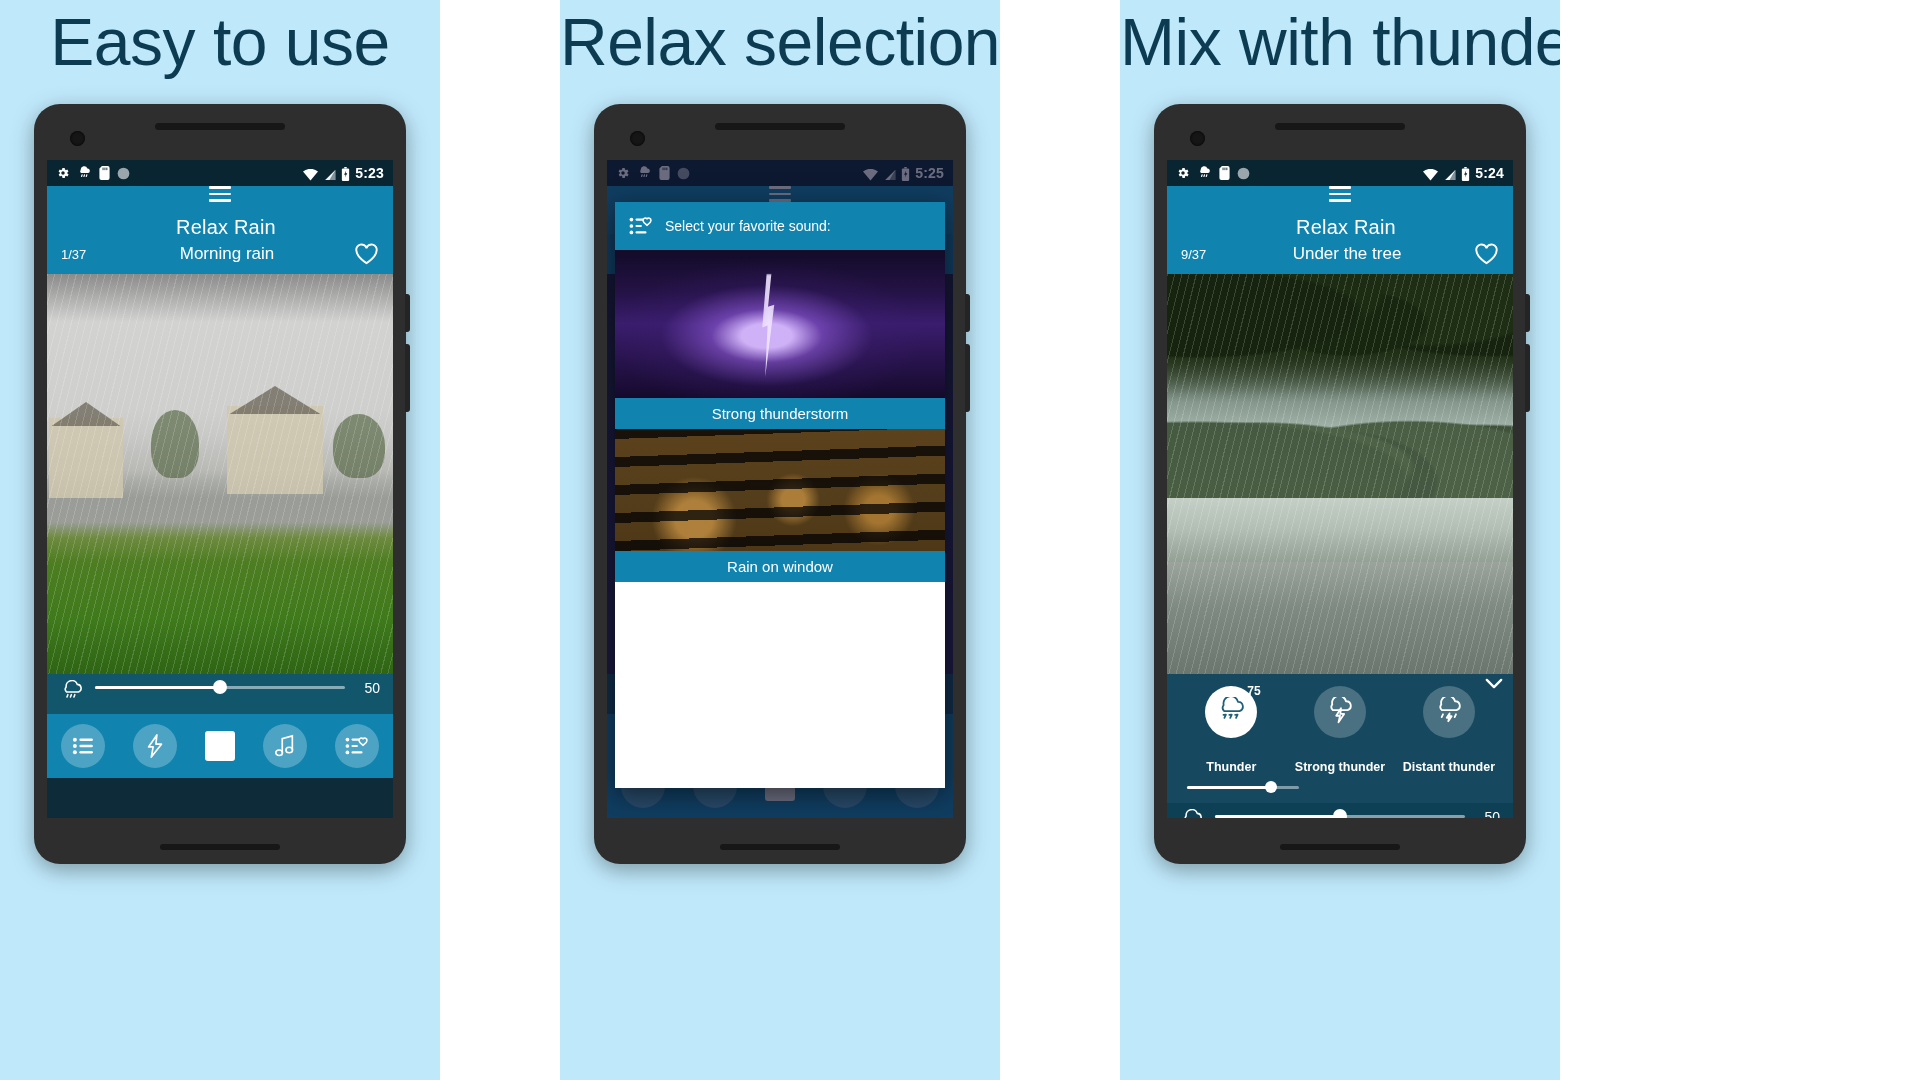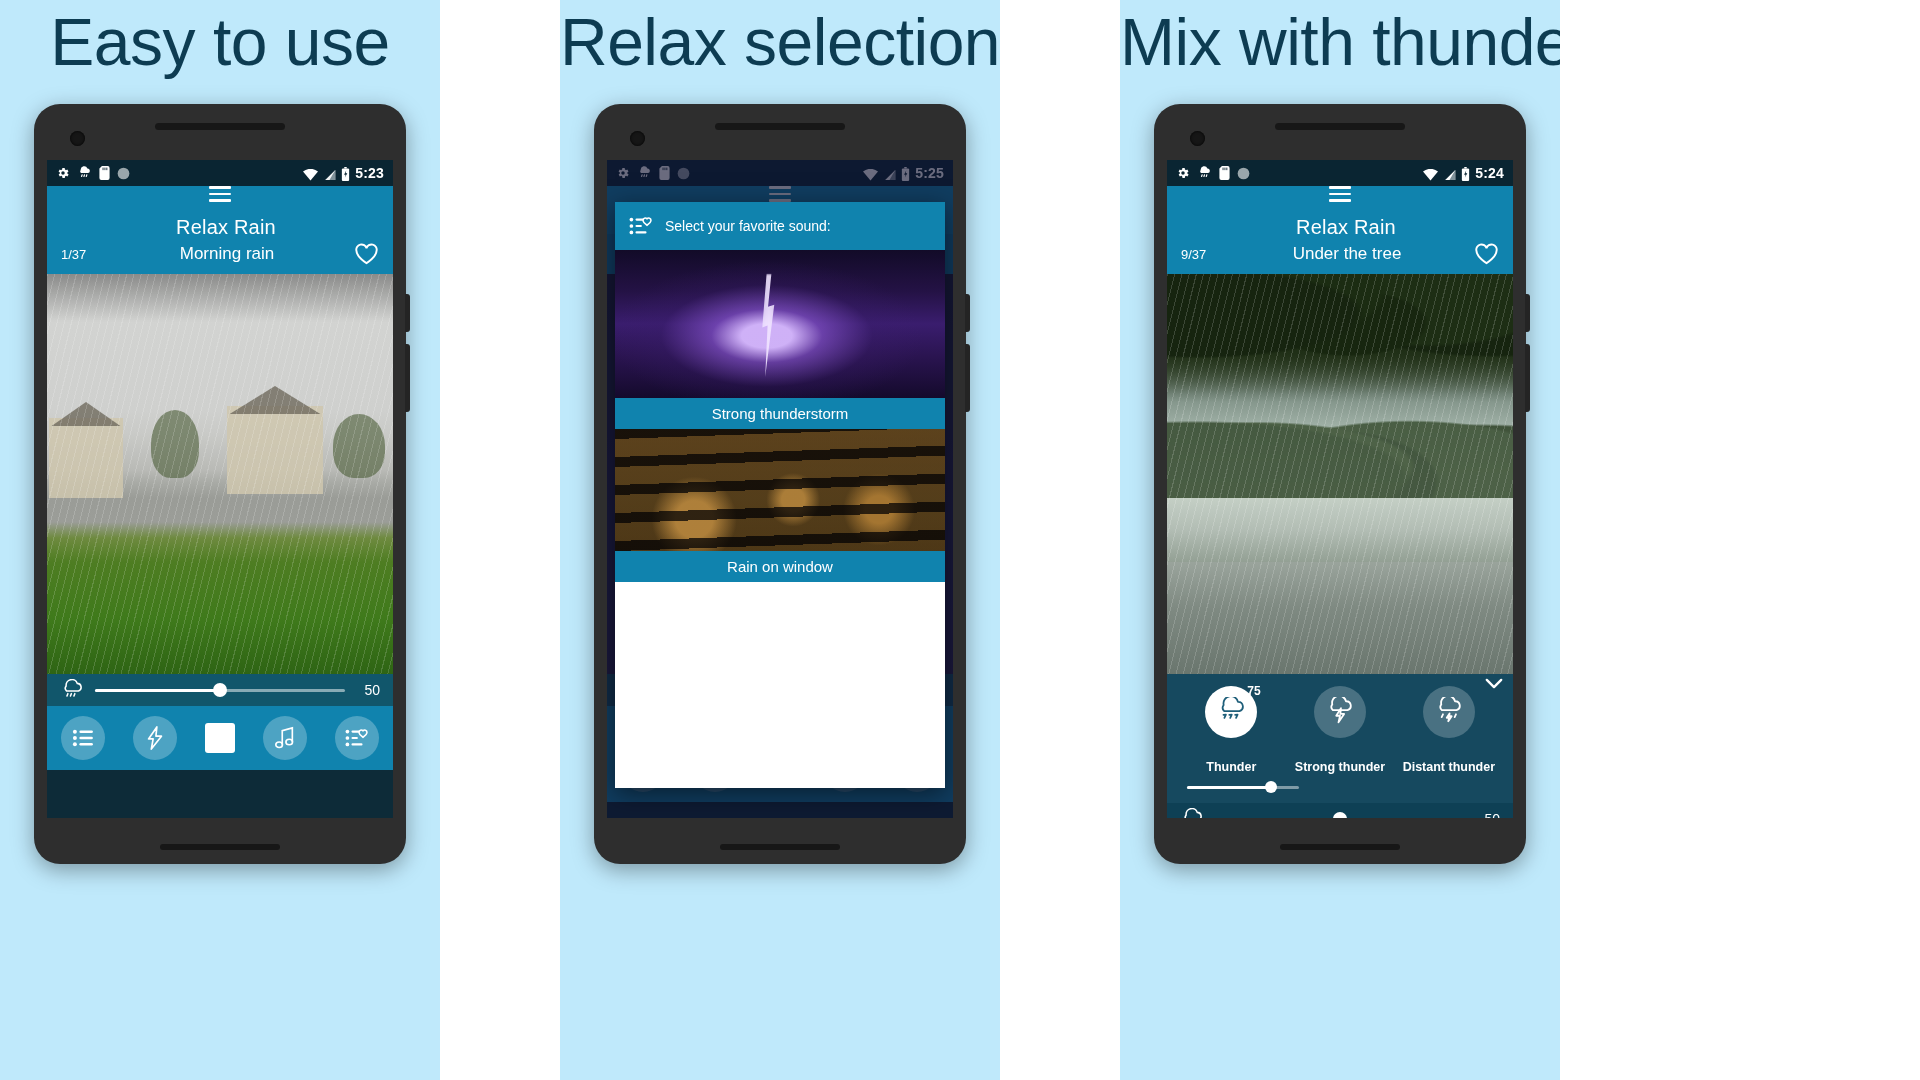--- a/index.html
+++ b/index.html
@@ -273,23 +273,23 @@
     position:absolute; top:5px; left:0; height:3px;
     background:#ffffff; border-radius:2px;
   }
   .mx-slider .knb {
     position:absolute; top:0; width:12px; height:12px;
     border-radius:50%; background:#fff;
   }
 
   
   .sliderrow {
-    display:flex; align-items:center; gap:11px;
+    display:flex; align-items:flex-start; gap:11px;
     padding: 6px 13px;
-    height: 32px;
+    height: 40px;
   }
   .sliderrow.rain { background: #11566b; }
   .sliderrow.vol  { background: #1083ae; }
   .sliderrow.rain.translucent { background: rgba(15,70,92,.80); }
 
   .srail { flex:1; position:relative; height: 14px; }
   .srail .trk {
     position:absolute; top:6px; left:0; right:0; height:2.5px;
     background: rgba(255,255,255,.5); border-radius:2px;
   }

